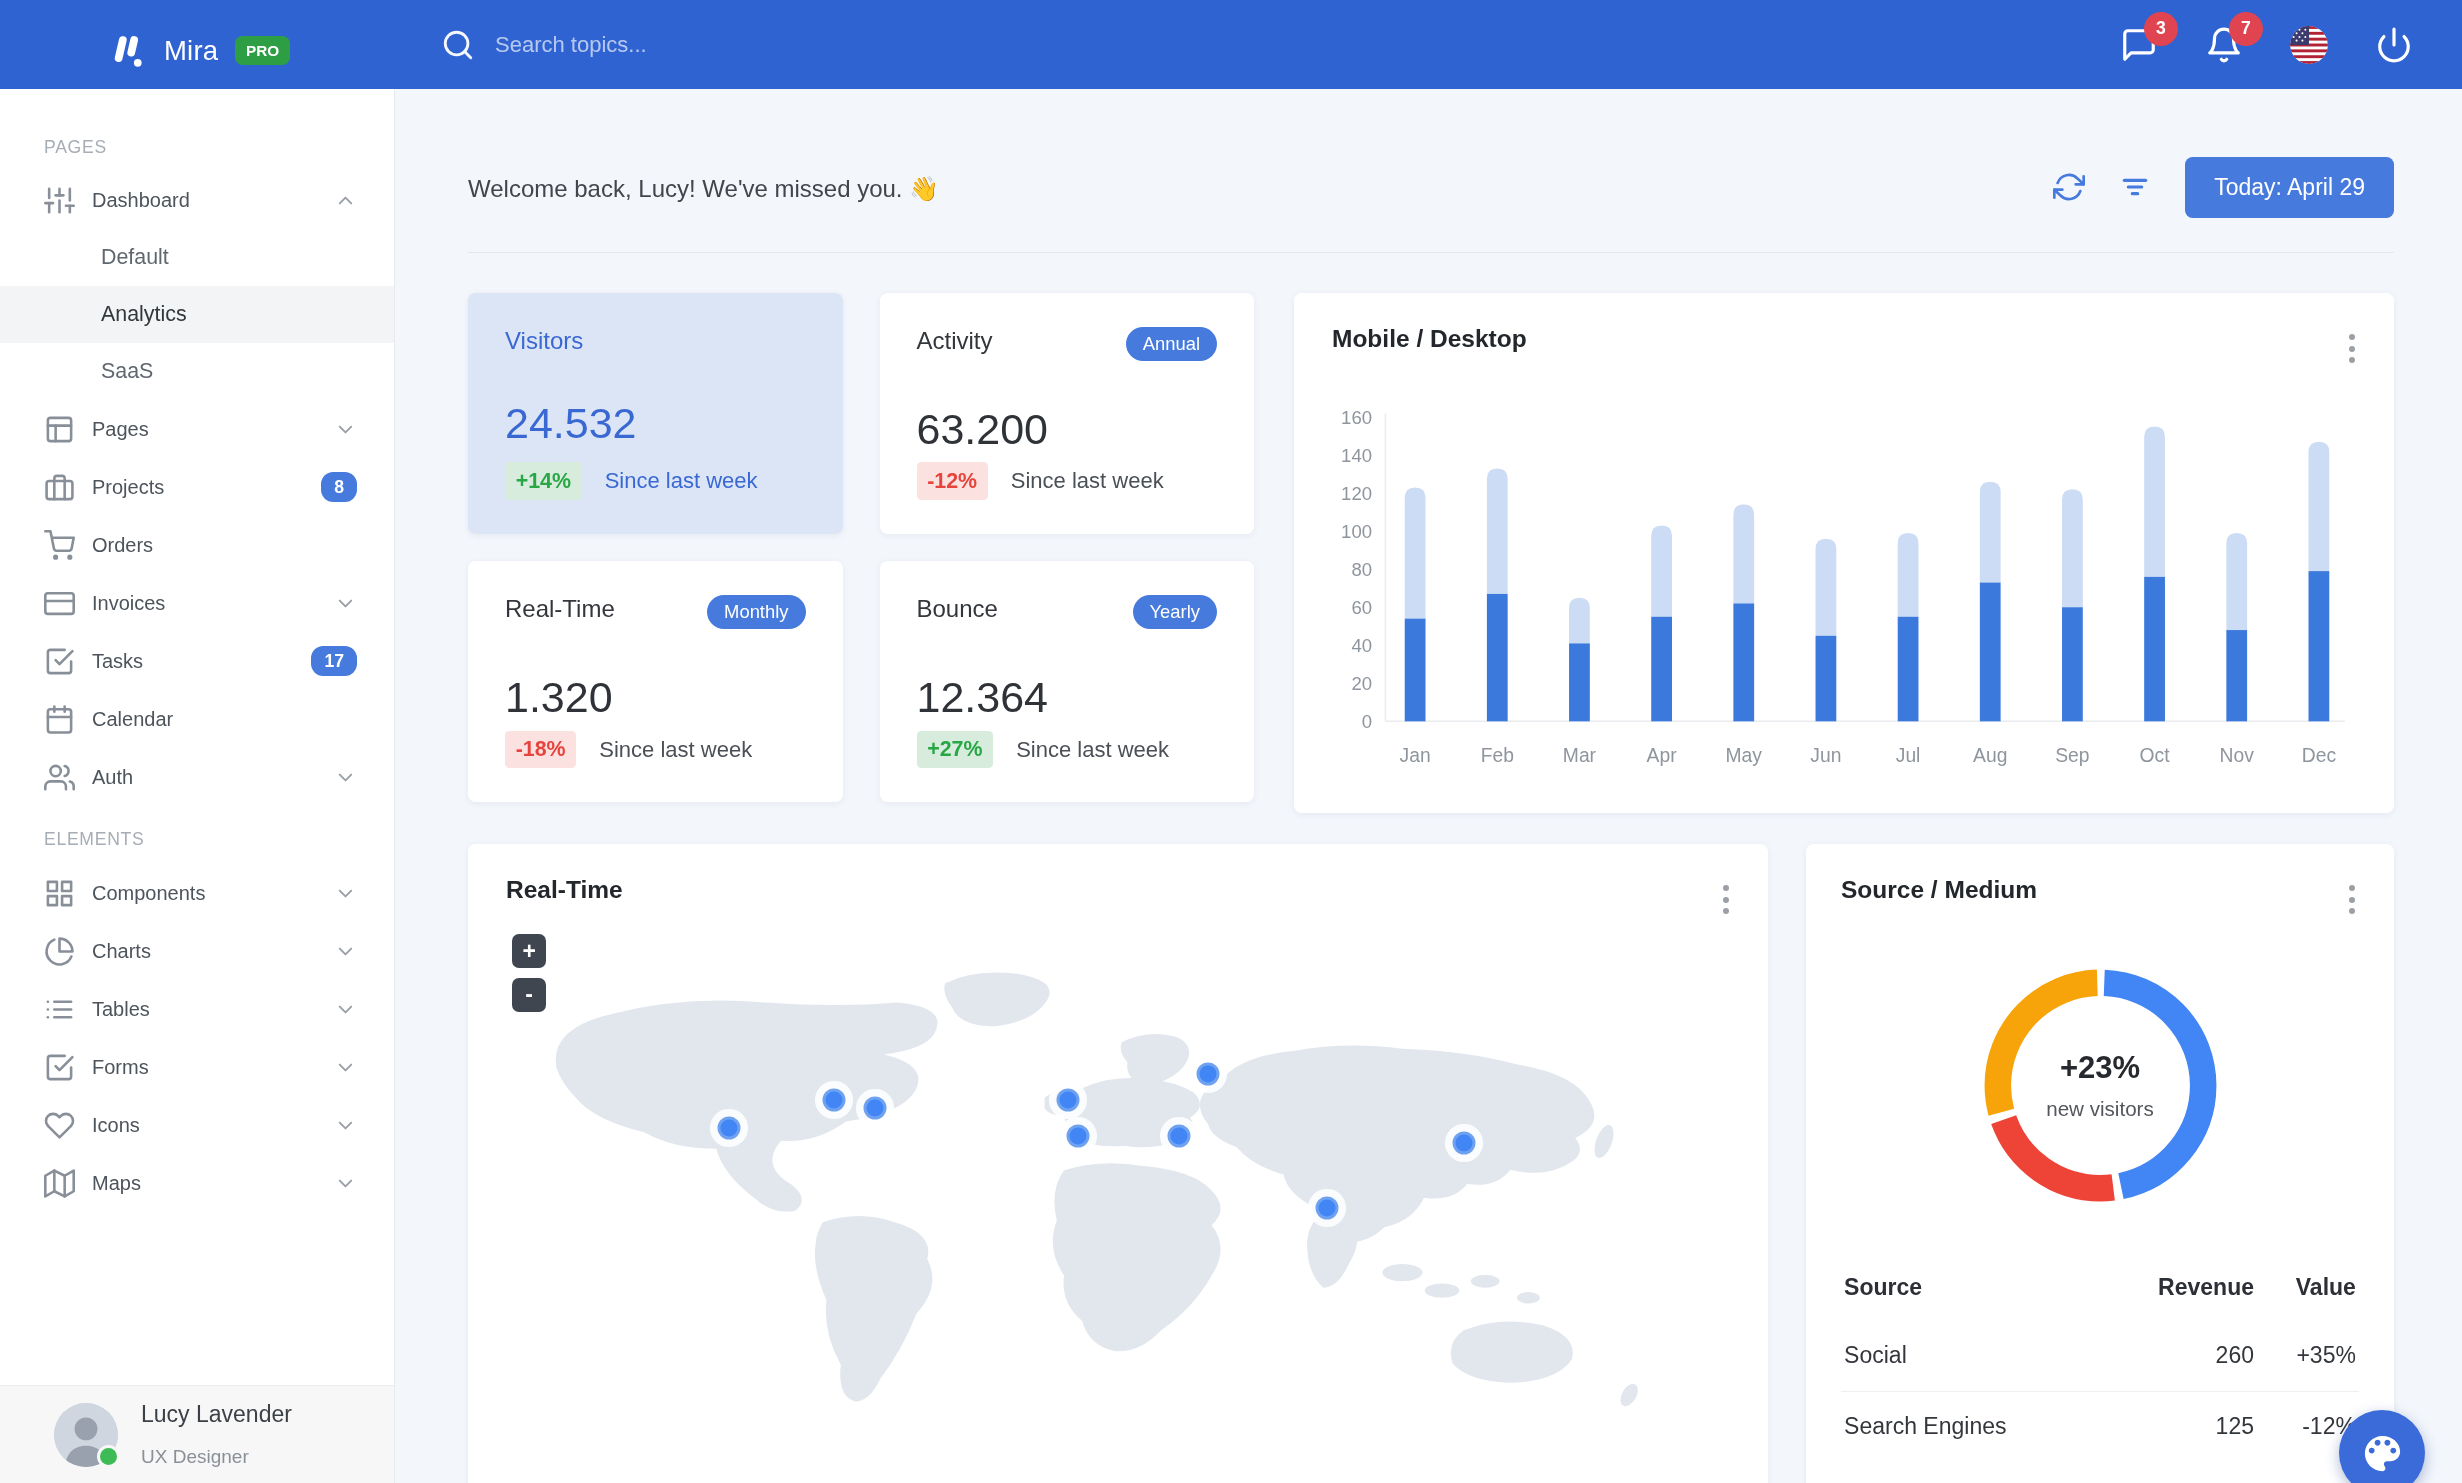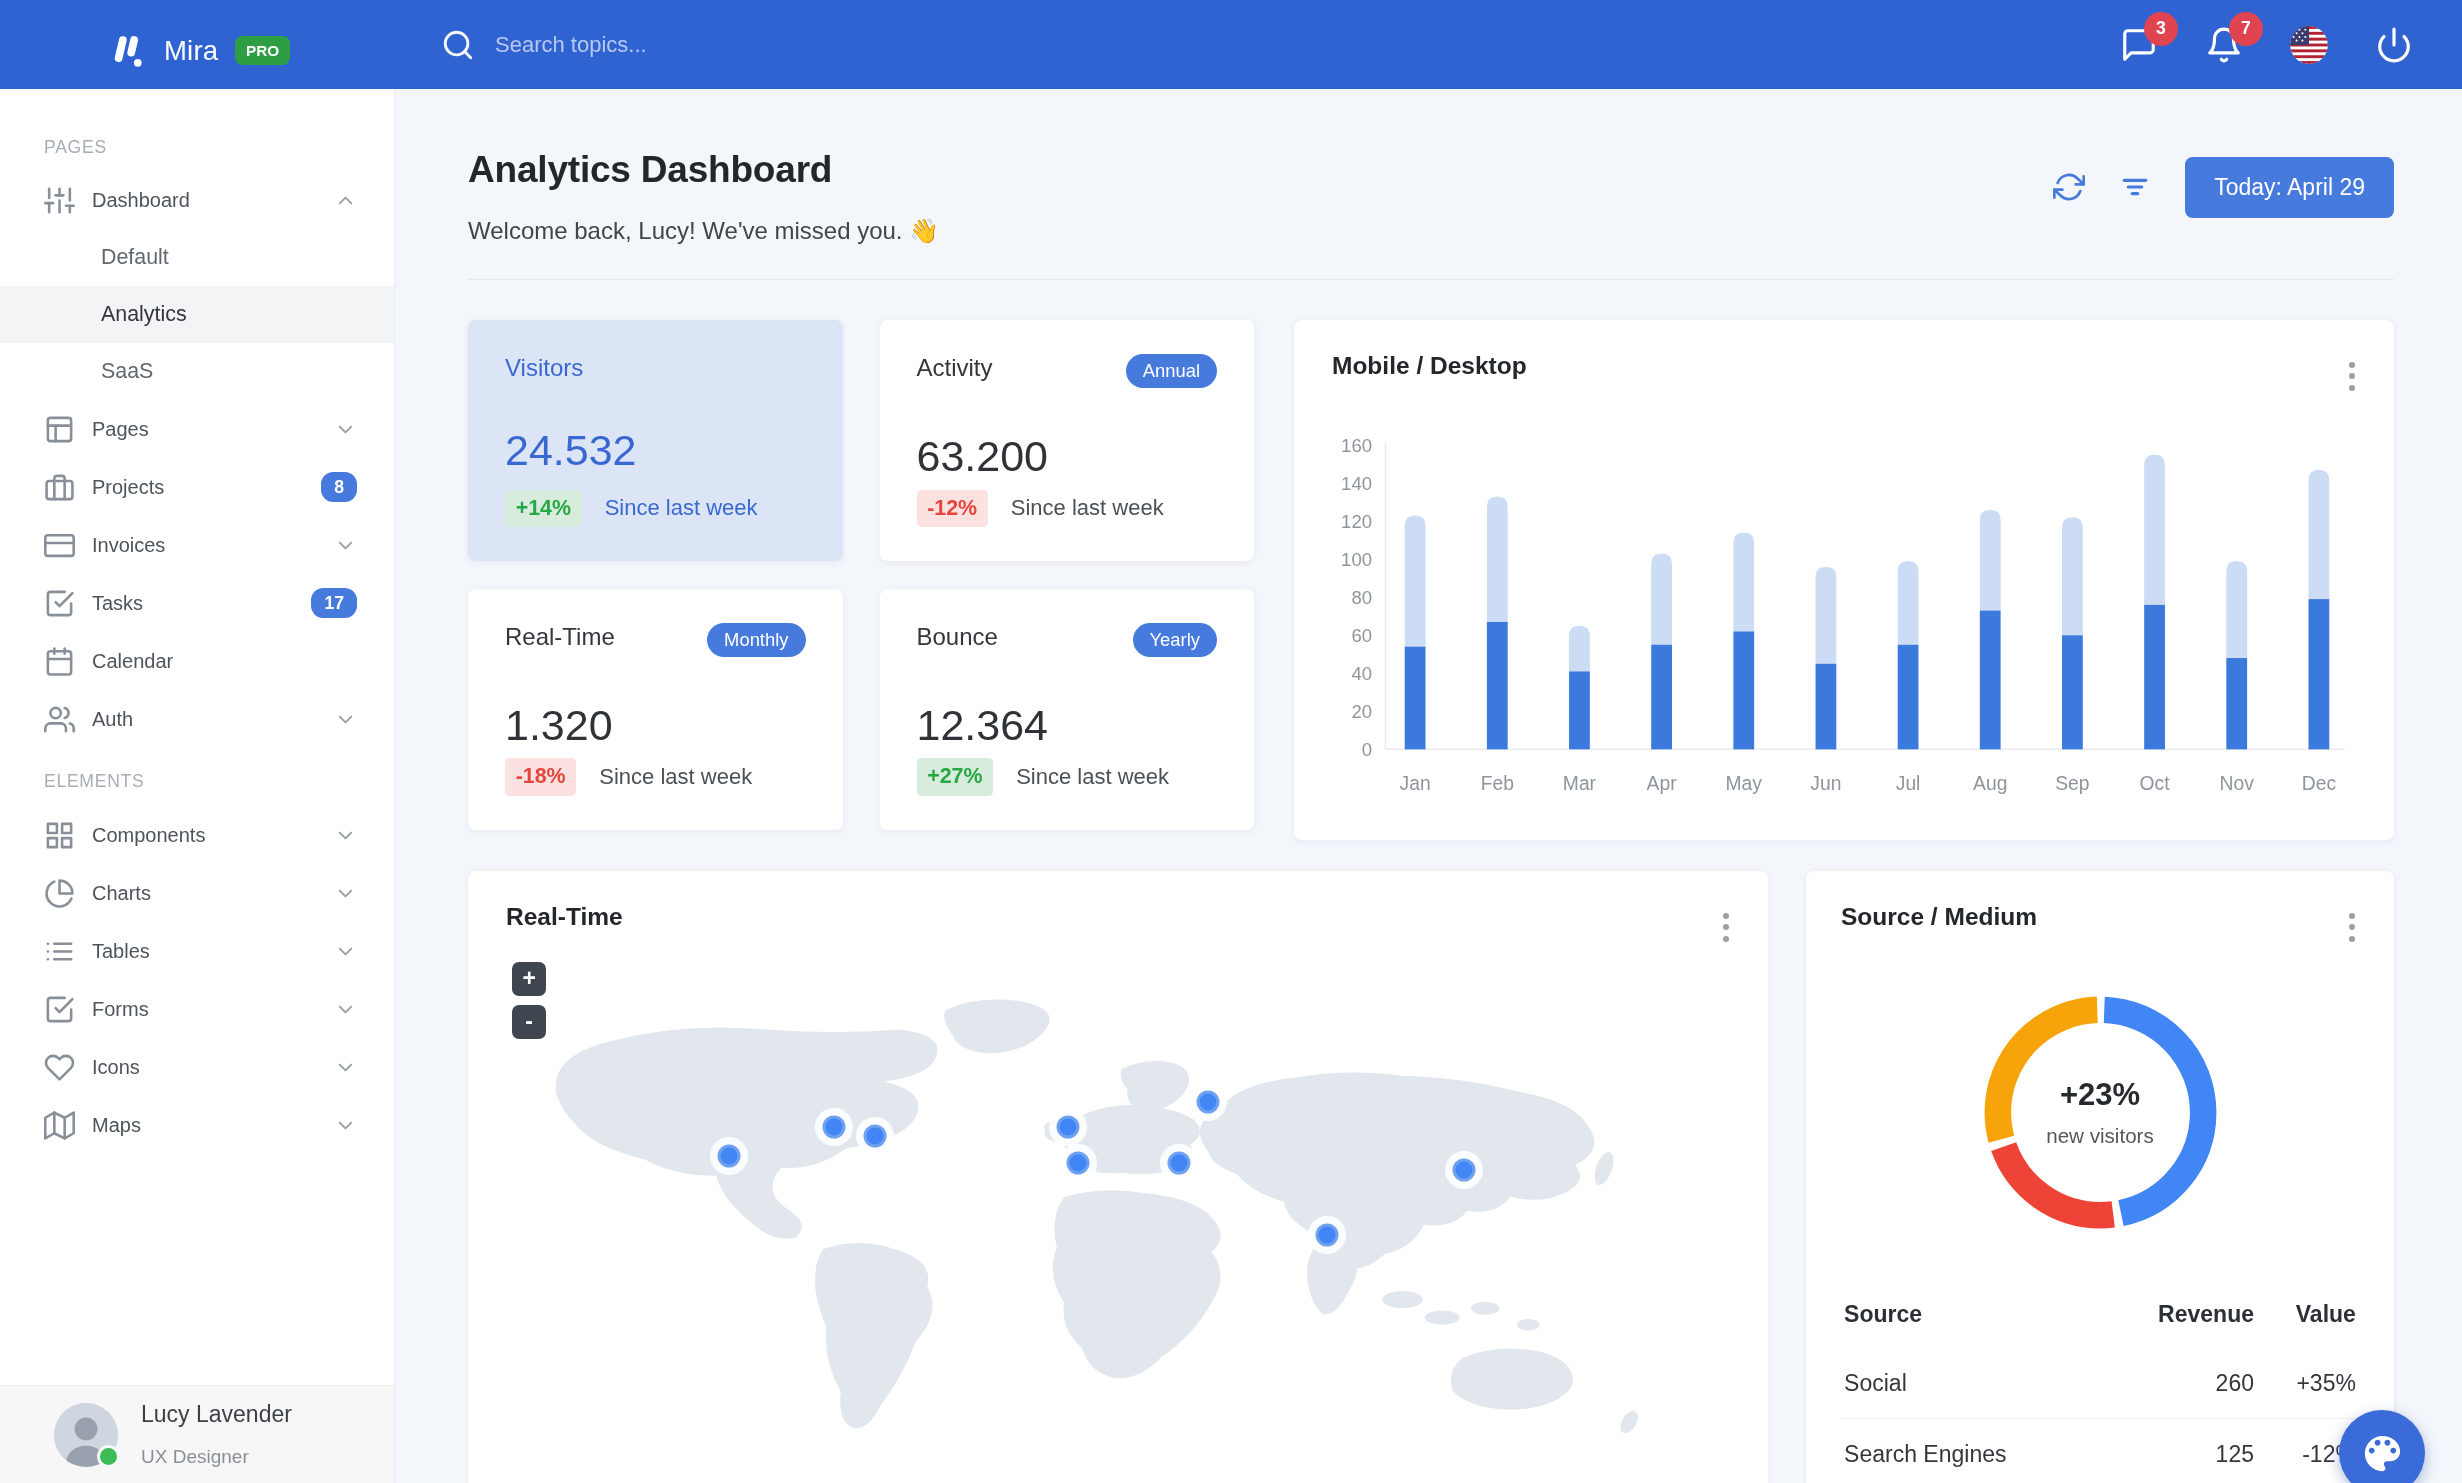--- a/index.html
+++ b/index.html
@@ -248,20 +248,29 @@
       <svg class="f-icon" viewBox="0 0 24 24" fill="none" stroke="currentColor" stroke-width="2" stroke-linecap="round" stroke-linejoin="round">
           <rect x="2" y="7" width="20" height="14" rx="2"></rect>
           <path d="M16 21V5a2 2 0 0 0-2-2h-4a2 2 0 0 0-2 2v16"></path>
         </svg>
       <span class="lbl">Projects</span>
       <span class="side-badge">8</span>
 
     </div>
       <div class="side-item">
       <svg class="f-icon" viewBox="0 0 24 24" fill="none" stroke="currentColor" stroke-width="2" stroke-linecap="round" stroke-linejoin="round">
+          <circle cx="9" cy="21" r="1"></circle>
+          <circle cx="20" cy="21" r="1"></circle>
+          <path d="M1 1h4l2.68 13.39a2 2 0 0 0 2 1.61h9.72a2 2 0 0 0 2-1.61L23 6H6"></path>
+        </svg>
+      <span class="lbl">Orders</span>
+
+    </div>
+      <div class="side-item">
+      <svg class="f-icon" viewBox="0 0 24 24" fill="none" stroke="currentColor" stroke-width="2" stroke-linecap="round" stroke-linejoin="round">
           <rect x="1" y="4" width="22" height="16" rx="2"></rect>
           <line x1="1" y1="10" x2="23" y2="10"></line>
         </svg>
       <span class="lbl">Invoices</span>
 
       <svg class="chev" viewBox="0 0 24 24" fill="none" stroke="currentColor" stroke-width="2" stroke-linecap="round" stroke-linejoin="round">
           <polyline points="6 9 12 15 18 9"></polyline>
         </svg>
     </div>
       <div class="side-item">
@@ -382,21 +391,20 @@
     <div>
       <div class="user-name">Lucy Lavender</div>
       <div class="user-role">UX Designer</div>
     </div>
   </div>
 </nav>
 
 <main class="main">
   <div class="page-head">
     <div>
-      <h1 class="page-title">Analytics Dashboard</h1>
       <p class="page-sub">Welcome back, Lucy! We've missed you. 👋</p>
     </div>
     <div class="head-actions">
       <svg viewBox="0 0 24 24" fill="none" stroke="currentColor" stroke-width="2" stroke-linecap="round" stroke-linejoin="round">
         <polyline points="23 4 23 10 17 10"></polyline>
           <polyline points="1 20 1 14 7 14"></polyline>
         <path d="M3.51 9a9 9 0 0 1 14.85-3.36L23 10M1 14l4.64 4.36A9 9 0 0 0 20.49 15"></path>
       </svg>
       <svg viewBox="0 0 24 24" fill="none" stroke="currentColor" stroke-width="2.4" stroke-linecap="round">
         <line x1="4" y1="7" x2="20" y2="7"></line>

